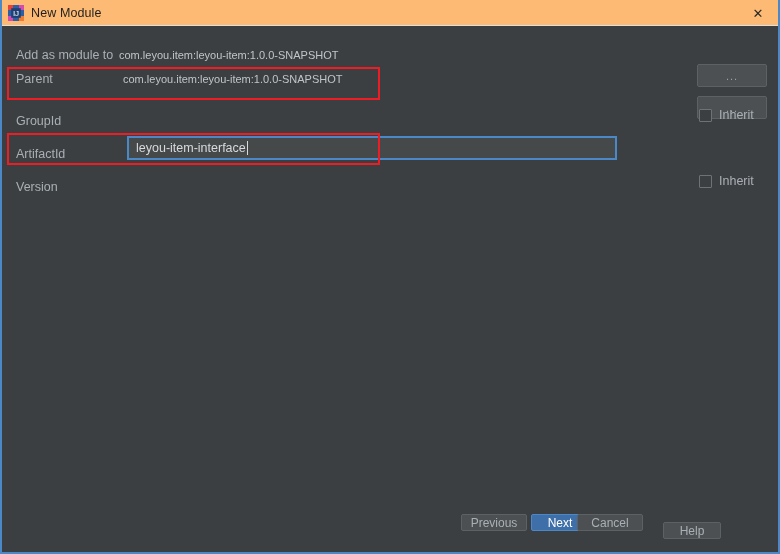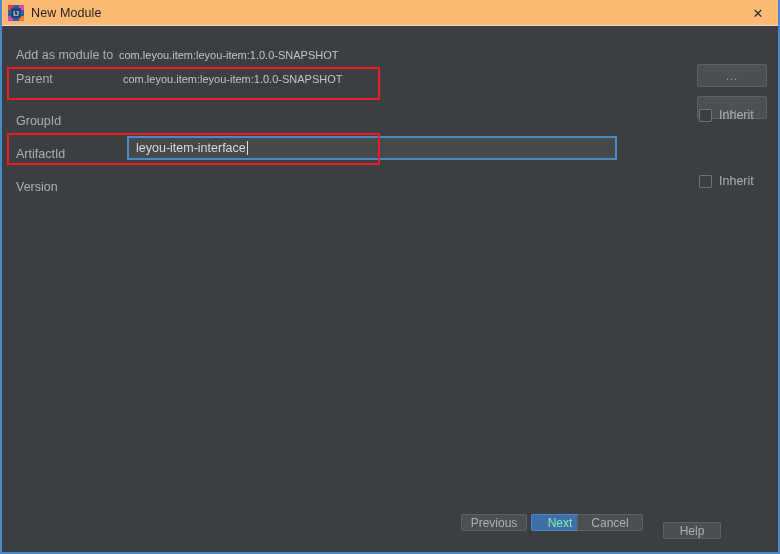--- a/index.html
+++ b/index.html
@@ -179,21 +179,21 @@
     display: flex;
     align-items: center;
     justify-content: center;
     font-size: 12px;
     color: #a9b0b5;
     white-space: nowrap;
   }
   .btn.primary {
     background: #3f6fa8;
     border: 1px solid #4a88c7;
-    color: #86efac;
+    color: #ffffff;
   }
 
   
   .watermark {
     position: absolute;
     left: 0; right: 0;
     bottom: 10px;
     text-align: center;
     font-size: 21px;
     color: #e9eef2;

